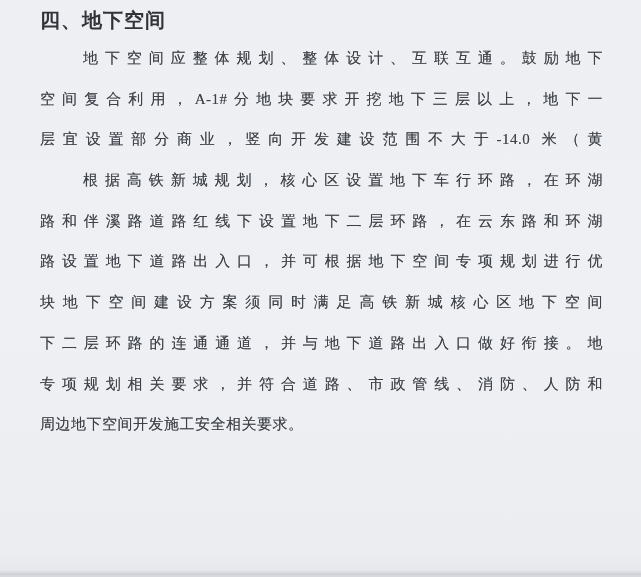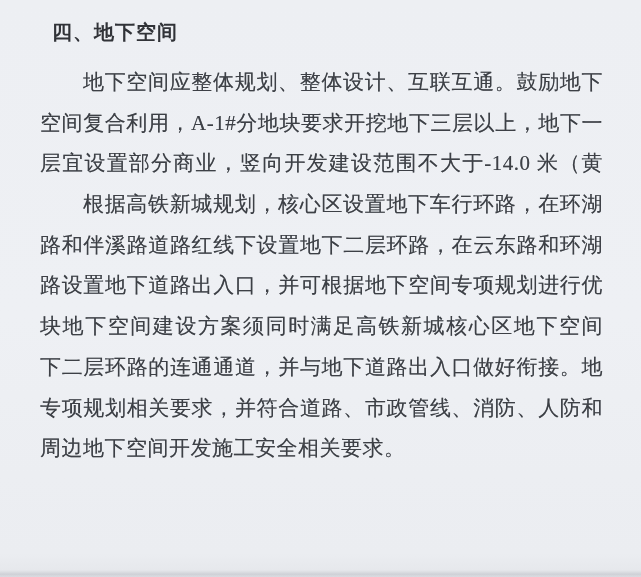--- a/index.html
+++ b/index.html
@@ -10,38 +10,38 @@
   .page {
     position: relative;
     width: 641px;
     height: 577px;
     overflow: hidden;
     background: linear-gradient(180deg, #edeff3 0%, #eef0f4 55%, #ebedf1 96%, #e4e6ea 100%);
     font-family: "Liberation Serif", "DejaVu Serif", serif;
     color: #3d4046;
   }
   .heading {
-    margin: 12px;
+    margin: 0;
     padding: 7px 0 0 40px;
     height: 31px;
     font-family: Liberation Sans, sans-serif;
     font-weight: 700;
     font-size: 20px;
     line-height: 26px;
     color: #313338;
     letter-spacing: 1px;
   }
   .body-text {
     padding: 0 0 0 40px;
     width: 563px;
   }
   .line {
     height: 40.7px;
     line-height: 40.7px;
-    font-size: 21px;
+    font-size: 15px;
     text-align: justify;
     text-align-last: justify;
     text-justify: inter-character;
     white-space: nowrap;
     letter-spacing: 0.5px;
     text-shadow: 0 0 0.6px rgba(70, 74, 82, 0.55);
   }
   .line.indent {
     text-indent: 43px;
   }

